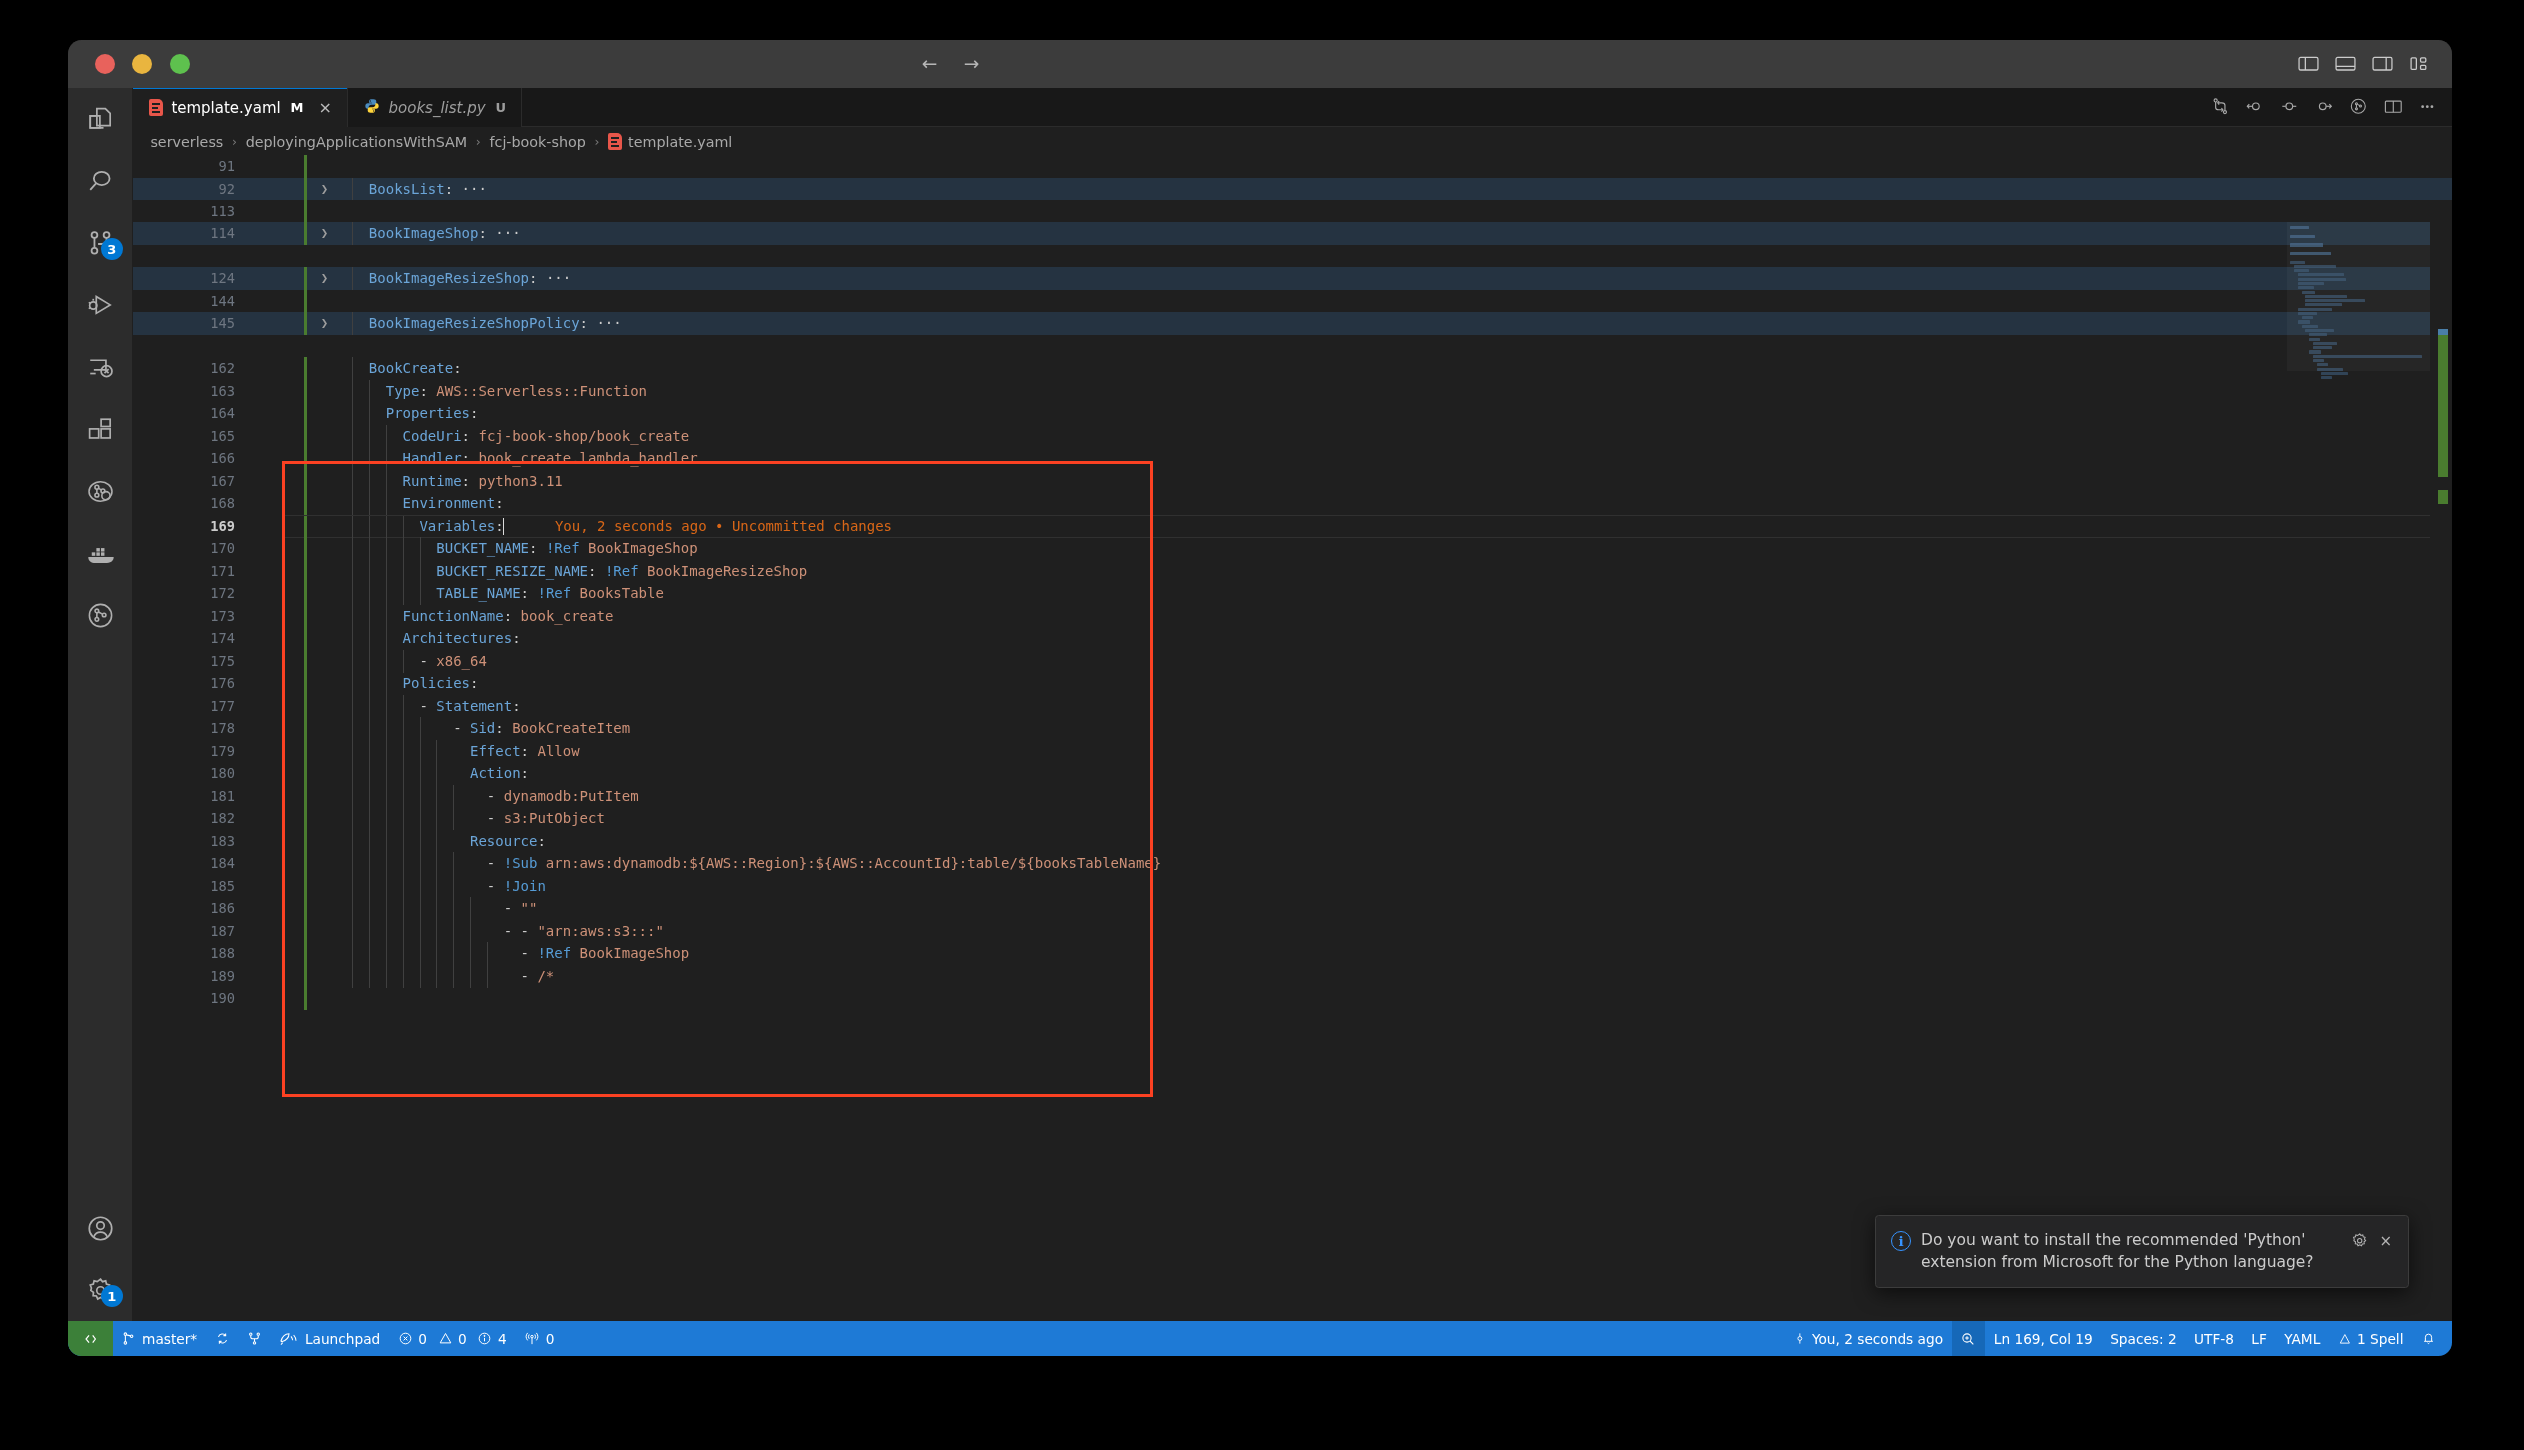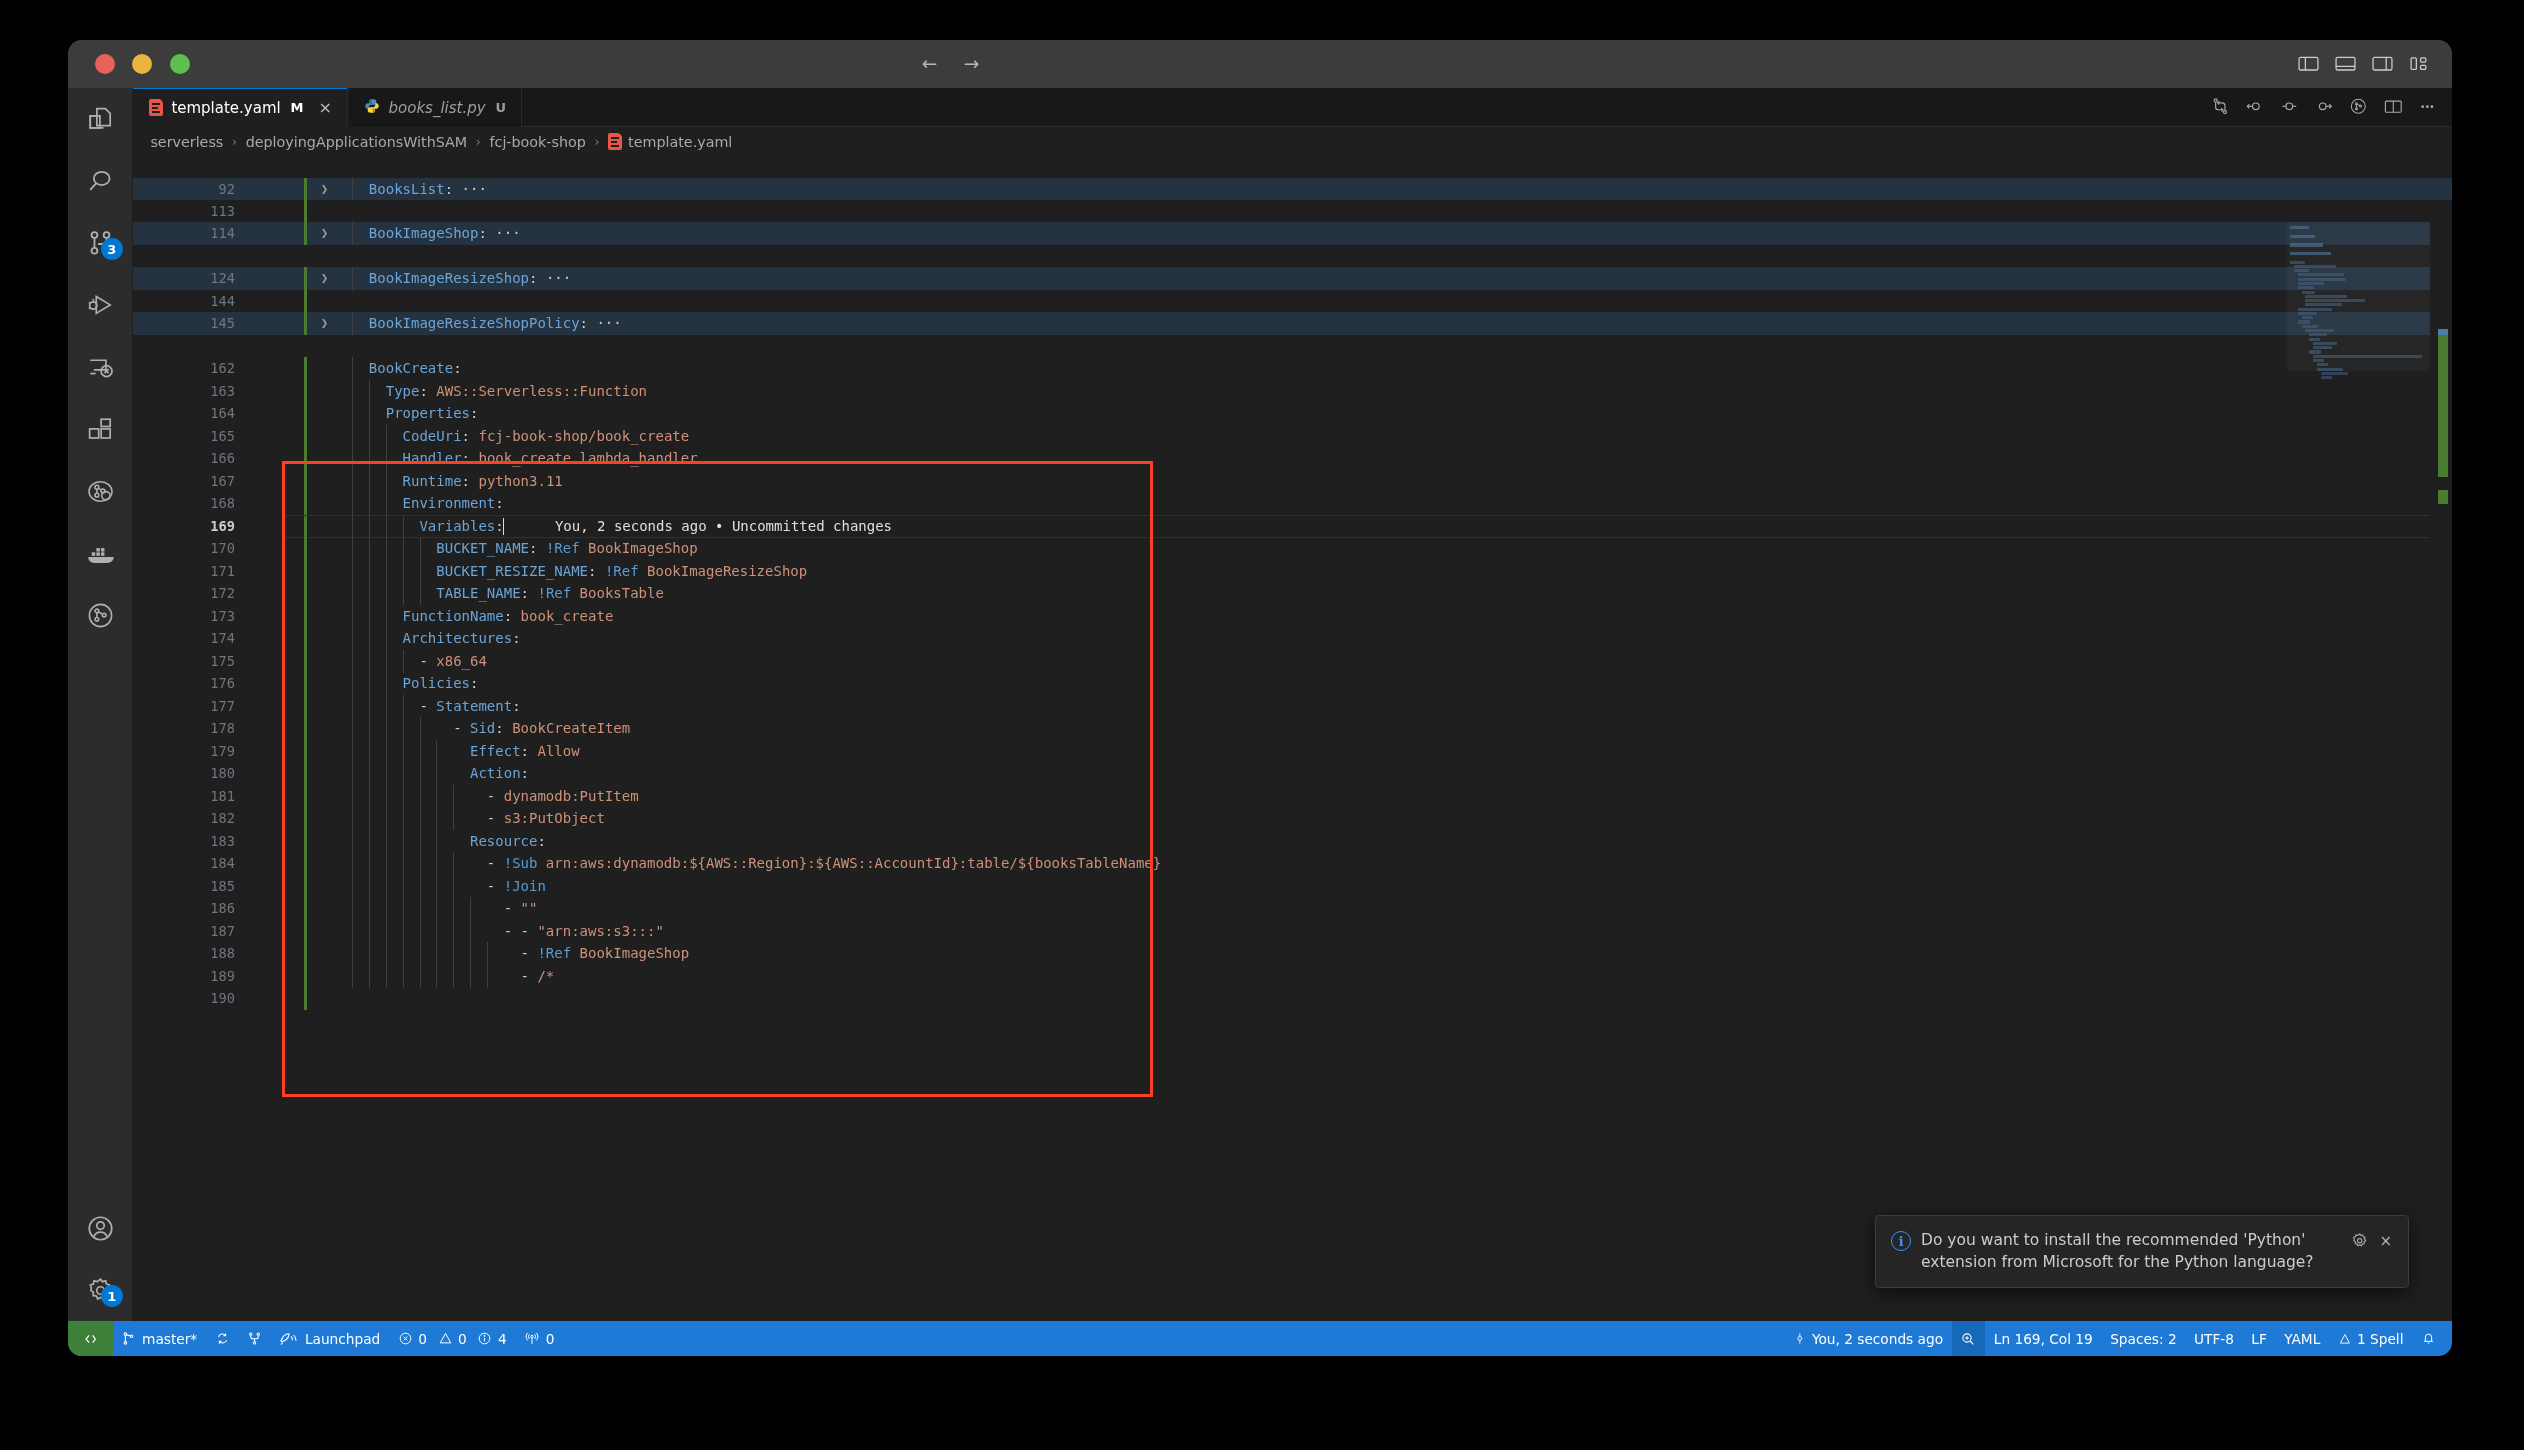--- a/index.html
+++ b/index.html
@@ -229,21 +229,21 @@
     position: absolute;
     left: 149px; top: 306px;
     width: 871px; height: 636px;
     border: 3.1px solid #fc4122;
     pointer-events: none;
     z-index: 20;
   }
 
   
   .blame {
-    color: #ffffff;
+    color: #f97316;
     font-style: normal;
     opacity: .85;
   }
   .cursor-caret {
     display: inline-block; width: 1.2px; height: 17.4px;
     background: #dcdcdc; vertical-align: middle;
     margin-left: -0.6px;
   }
   .current-line-box {
     position: absolute; left: 149px; right: 0; top: 0; height: 22.5px;
@@ -578,20 +578,21 @@
               <span class="l1"></span>
               <span class="l2"></span>
               <span class="l3"></span>
           </span>
           <span>template.yaml</span>
         </span>
       </div>
 
       <div id="editor">
         <div id="code-area">
+            <div class="ln-row" style="top: 0px; position: absolute; left: 0px; right: 0px;"><div class="ln-num">91</div><div class="gitgutter"></div><div class="code-text"></div></div>
             <div class="ln-row hl" style="top: 22.5px; position: absolute; left: 0px; right: 0px;"><div class="ln-num">92</div><div class="gitgutter"></div><div class="fold-arrow">❯</div><div class="indent-guide" style="left: 219px;"></div><div class="code-text"><span class="p">  </span><span class="k">BooksList</span><span class="p">:</span><span class="p"> ···</span></div></div>
             <div class="ln-row" style="top: 45px; position: absolute; left: 0px; right: 0px;"><div class="ln-num">113</div><div class="gitgutter"></div><div class="code-text"></div></div>
             <div class="ln-row hl" style="top: 67px; position: absolute; left: 0px; right: 0px;"><div class="ln-num">114</div><div class="gitgutter"></div><div class="fold-arrow">❯</div><div class="indent-guide" style="left: 219px;"></div><div class="code-text"><span class="p">  </span><span class="k">BookImageShop</span><span class="p">:</span><span class="p"> ···</span></div></div>
             <div class="ln-row hl" style="top: 112px; position: absolute; left: 0px; right: 0px; text-decoration: underline;"><div class="ln-num">124</div><div class="gitgutter"></div><div class="fold-arrow">❯</div><div class="indent-guide" style="left: 219px;"></div><div class="code-text"><span class="p">  </span><span class="k">BookImageResizeShop</span><span class="p">:</span><span class="p"> ···</span></div></div>
             <div class="ln-row" style="top: 135px; position: absolute; left: 0px; right: 0px;"><div class="ln-num">144</div><div class="gitgutter"></div><div class="code-text"></div></div>
             <div class="ln-row hl" style="top: 157px; position: absolute; left: 0px; right: 0px;"><div class="ln-num">145</div><div class="gitgutter"></div><div class="fold-arrow">❯</div><div class="indent-guide" style="left: 219px;"></div><div class="code-text"><span class="p">  </span><span class="k">BookImageResizeShopPolicy</span><span class="p">:</span><span class="p"> ···</span></div></div>
             <div class="ln-row" style="top: 202px; position: absolute; left: 0px; right: 0px;"><div class="ln-num">162</div><div class="gitgutter"></div><div class="indent-guide" style="left: 219px;"></div><div class="code-text"><span class="p">  </span><span class="k">BookCreate</span><span class="p">:</span></div></div>
             <div class="ln-row" style="top: 225px; position: absolute; left: 0px; right: 0px;"><div class="ln-num">163</div><div class="gitgutter"></div><div class="indent-guide" style="left: 219px;"></div><div class="indent-guide" style="left: 236px;"></div><div class="code-text"><span class="p">    </span><span class="k">Type</span><span class="p">: </span><span class="v">AWS::Serverless::Function</span></div></div>
             <div class="ln-row" style="top: 247px; position: absolute; left: 0px; right: 0px;"><div class="ln-num">164</div><div class="gitgutter"></div><div class="indent-guide" style="left: 219px;"></div><div class="indent-guide" style="left: 236px;"></div><div class="code-text"><span class="p">    </span><span class="k">Properties</span><span class="p">:</span></div></div>
             <div class="ln-row" style="top: 270px; position: absolute; left: 0px; right: 0px;"><div class="ln-num">165</div><div class="gitgutter"></div><div class="indent-guide" style="left: 219px;"></div><div class="indent-guide" style="left: 236px;"></div><div class="indent-guide" style="left: 253px;"></div><div class="code-text"><span class="p">      </span><span class="k">CodeUri</span><span class="p">: </span><span class="v">fcj-book-shop/book_create</span></div></div>

